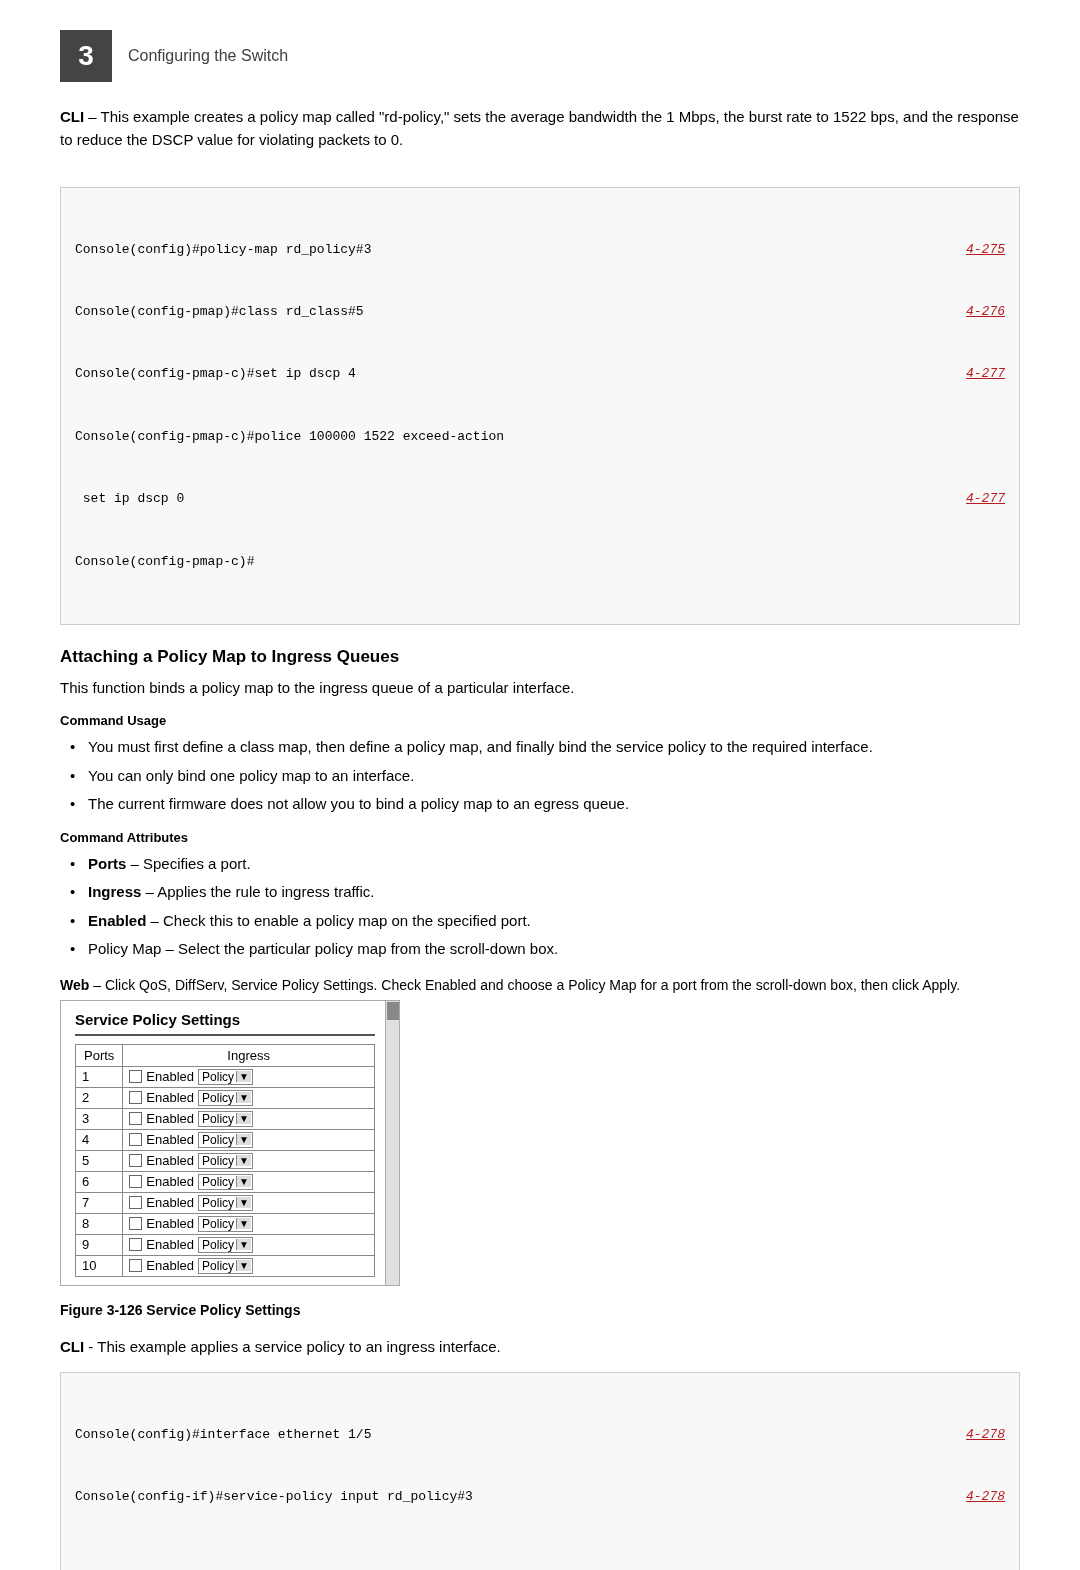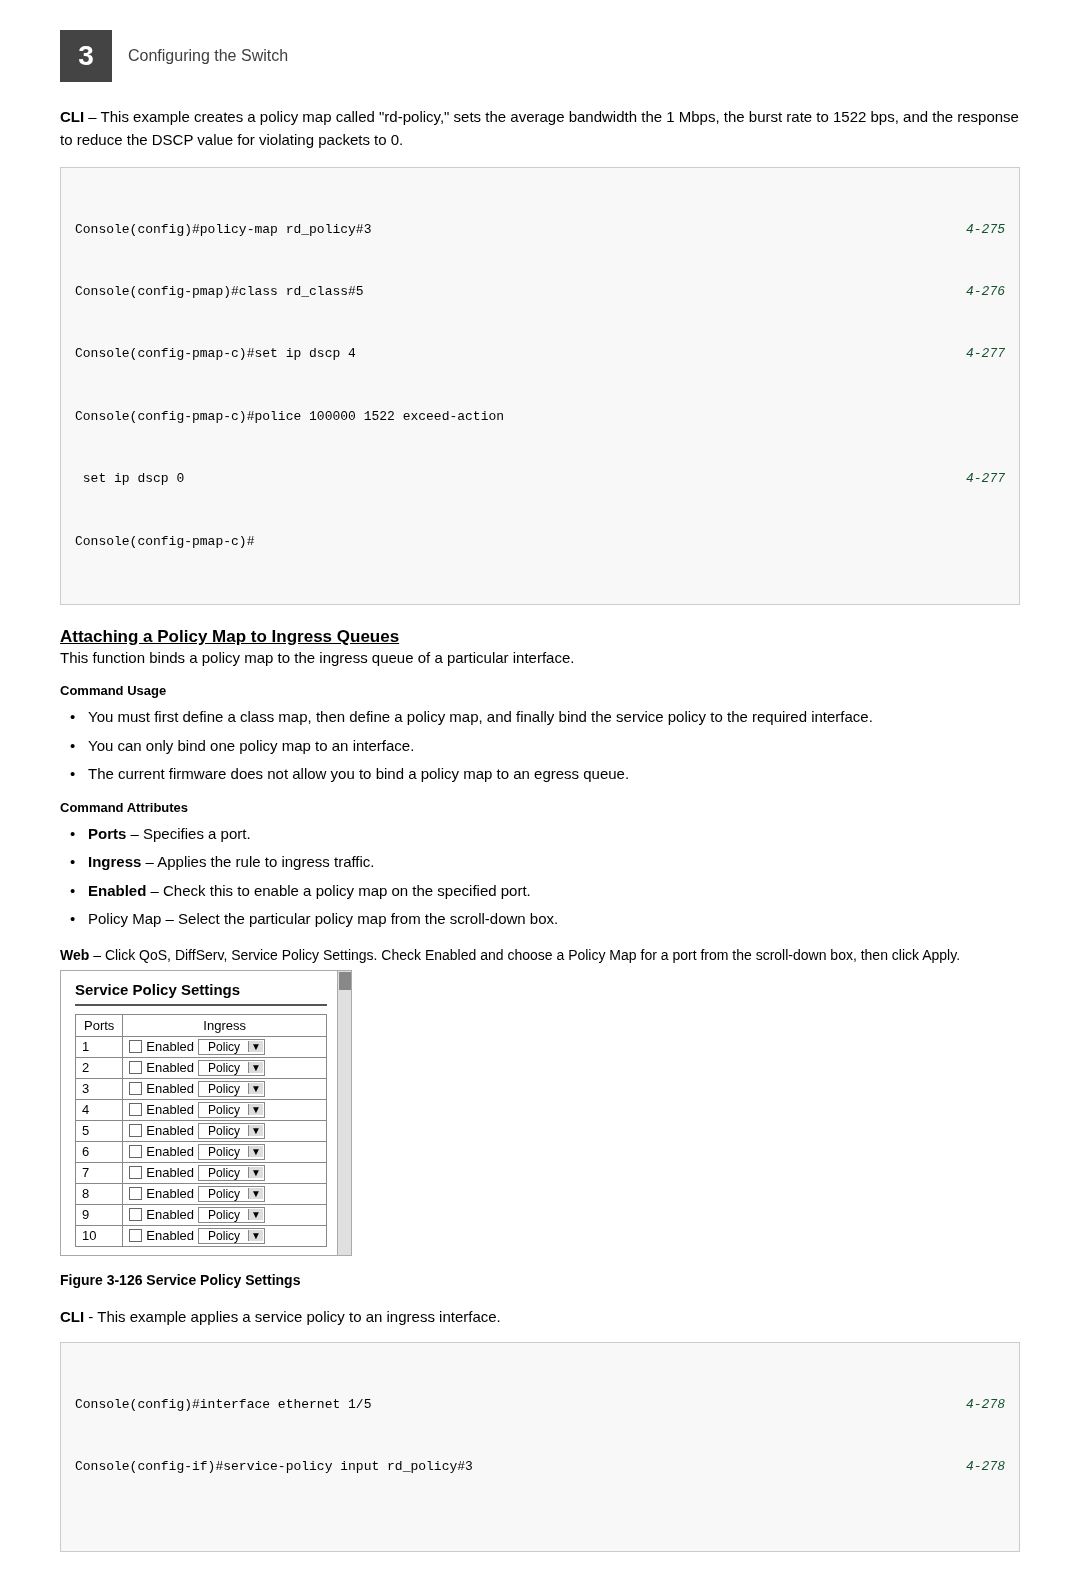--- a/index.html
+++ b/index.html
@@ -41,21 +41,21 @@
     }
     .header-title {
       font-size: 16px;
       color: #404040;
     }
 
     
     .intro-para {
       font-size: 15px;
       line-height: 1.5;
-      margin-bottom: 16px;
+      margin-bottom: 36px;
     }
     .intro-para strong {
       font-weight: bold;
     }
 
     
     .code-block {
       background: #f8f8f8;
       border: 1px solid #ccc;
       font-family: 'Courier New', Courier, monospace;
@@ -65,32 +65,33 @@
       line-height: 1.6;
       white-space: pre;
       position: relative;
     }
     .code-line {
       display: flex;
       justify-content: flex-end;
     }
     .code-line-text { flex: 1; }
     .code-line-ref {
-      color: #14532d;
+      color: #b91c1c;
       font-style: italic;
       margin-left: 20px;
       min-width: 60px;
       text-align: right;
+      text-decoration: underline;
     }
 
     
     .section-heading {
       font-size: 17px;
       font-weight: bold;
-      text-decoration: underline;
+      margin-bottom: 10px;
       margin-top: 10px;
     }
     .section-para {
       font-size: 15px;
       line-height: 1.5;
       margin-bottom: 14px;
     }
 
     
     .sub-heading {
@@ -130,21 +131,21 @@
       margin-bottom: 4px;
     }
     .web-para strong {
       font-weight: bold;
     }
 
     
     .screenshot-container {
       border: 1px solid #aaa;
       display: inline-block;
-      width: 292px;
+      width: 340px;
       margin-bottom: 10px;
       background: #fff;
       position: relative;
     }
     .screenshot-scrollbar {
       position: absolute;
       right: 0;
       top: 0;
       width: 14px;
       height: 100%;
@@ -216,21 +217,21 @@
     .policy-select {
       font-size: 12px;
       border: 1px solid #888;
       background: #fff;
       padding: 0 1px;
       display: inline-flex;
       align-items: center;
     }
     .policy-select-text {
       font-size: 12px;
-      padding: 0 8px;
+      padding: 0 2px;
     }
     .policy-select-arrow {
       font-size: 10px;
       padding: 0 2px;
       border-left: 1px solid #888;
       background: #ddd;
     }
     .figure-caption {
       font-size: 14px;
       font-weight: bold;

